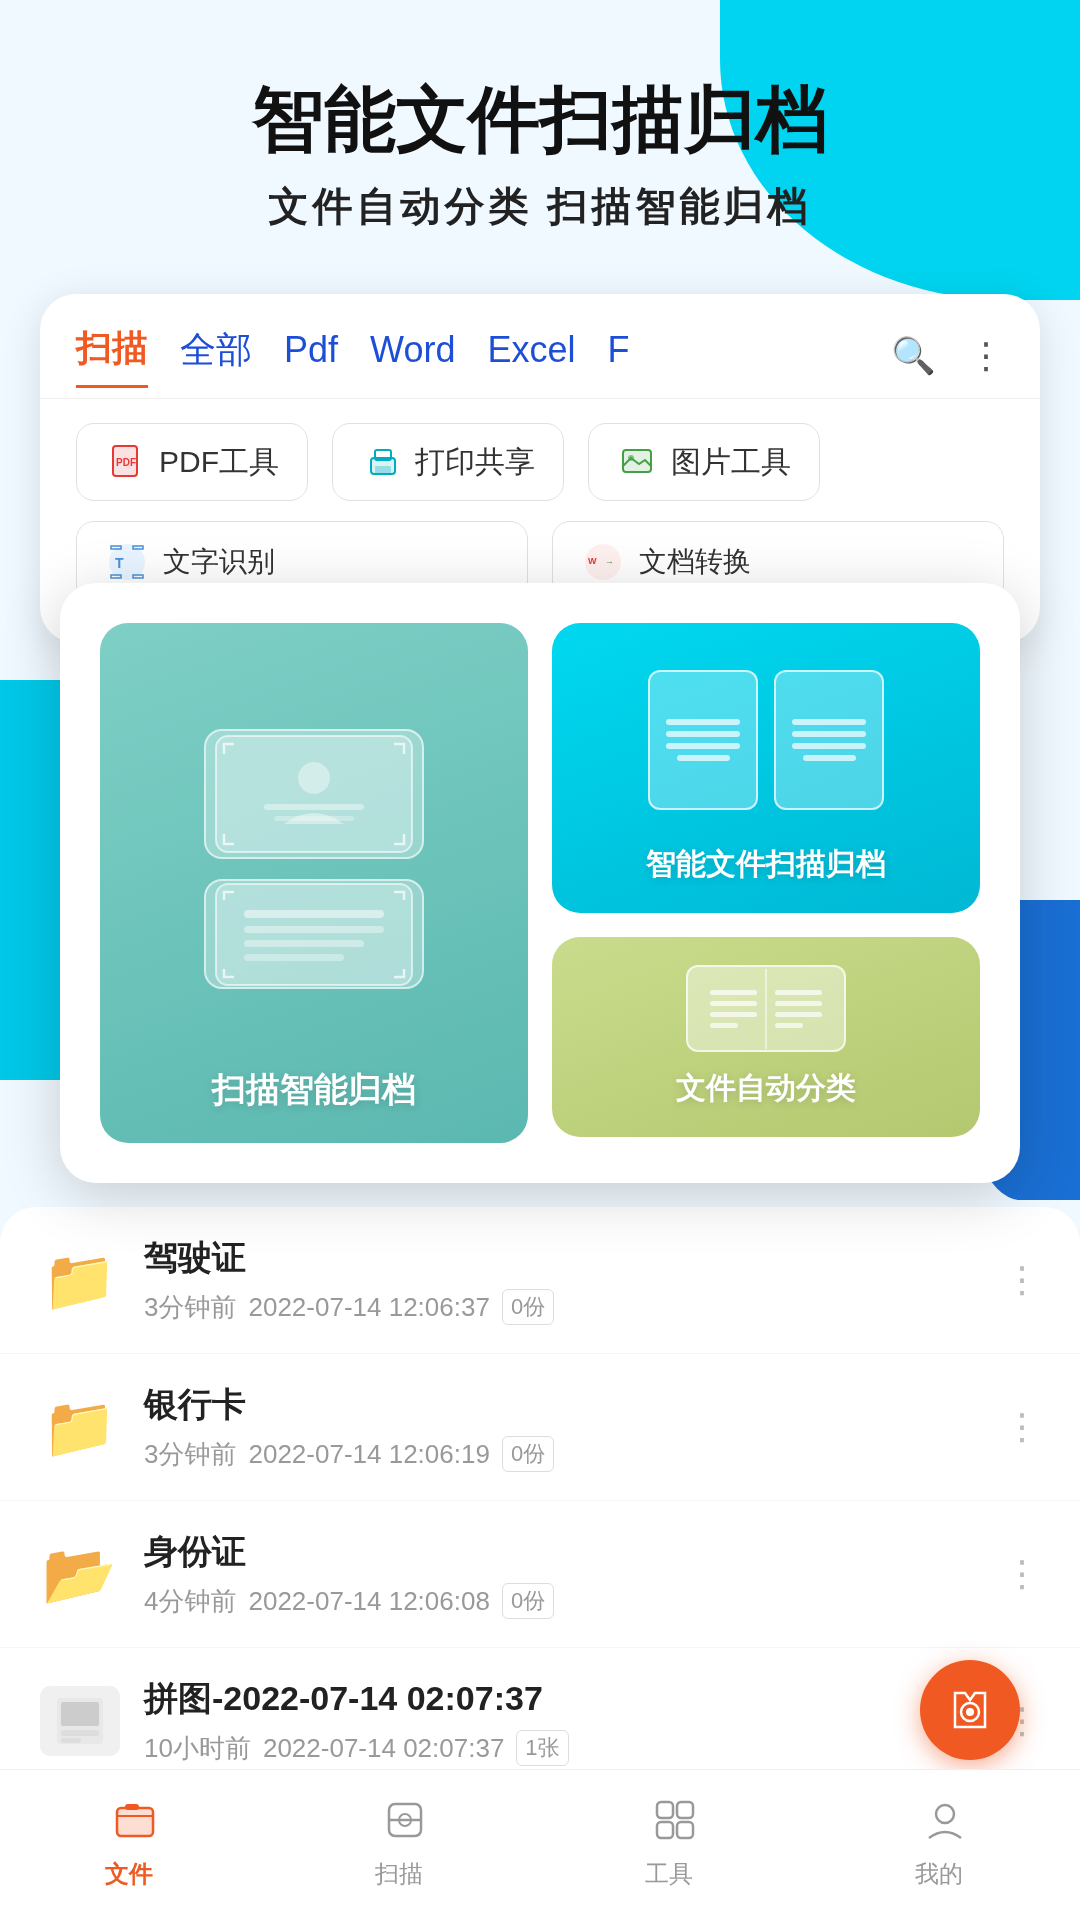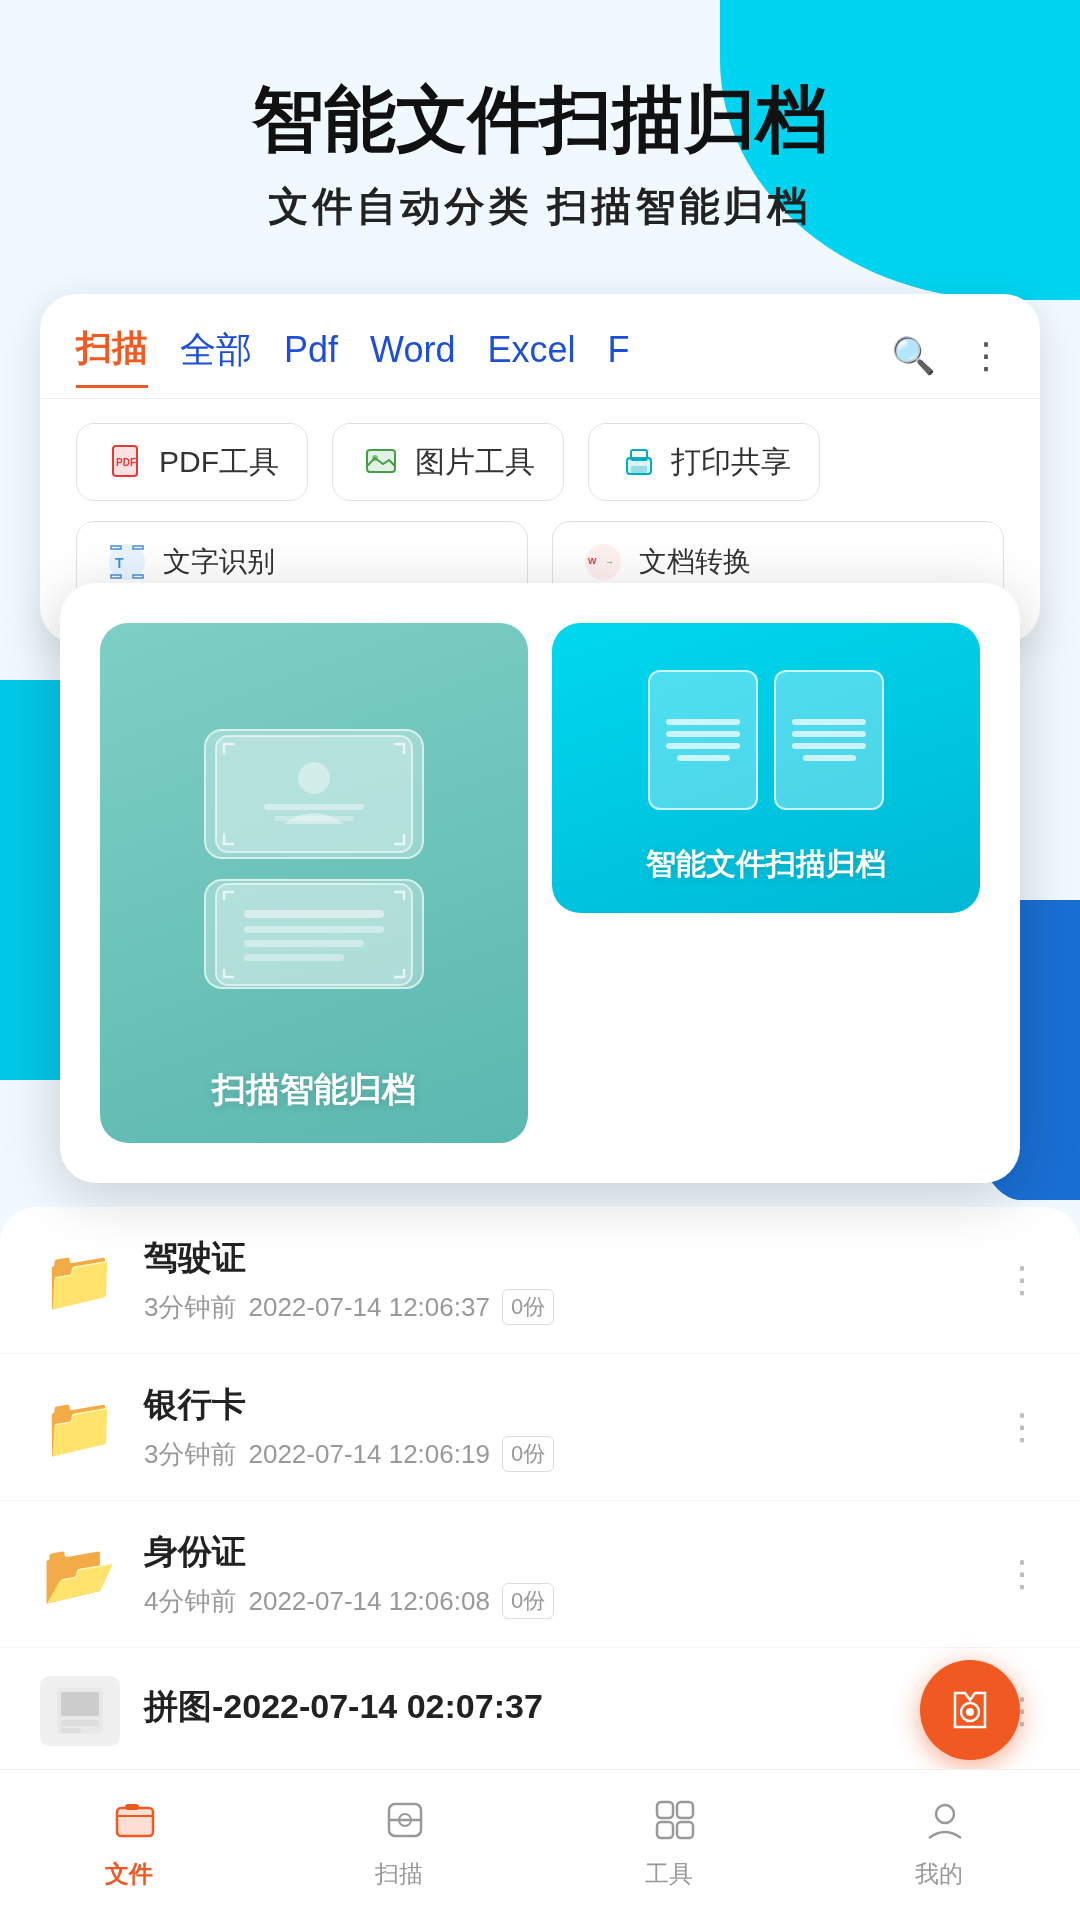--- a/index.html
+++ b/index.html
@@ -475,40 +475,40 @@
       <div class="tool-icon pdf">
         <svg width="36" height="36" viewBox="0 0 36 36">
           <rect x="4" y="2" width="24" height="30" rx="3" fill="#e53935" opacity="0.15"></rect>
           <rect x="4" y="2" width="24" height="30" rx="3" fill="none" stroke="#e53935" stroke-width="2"></rect>
           <text x="7" y="22" font-size="10" fill="#e53935" font-weight="bold">PDF</text>
         </svg>
       </div>
       <span>PDF工具</span>
     </div>
     <div class="tool-btn">
+      <div class="tool-icon print">
+        <svg width="36" height="36" viewBox="0 0 36 36">
+          <rect x="6" y="14" width="24" height="16" rx="3" fill="#00acc1" opacity="0.15"></rect>
+          <rect x="6" y="14" width="24" height="16" rx="3" fill="none" stroke="#00acc1" stroke-width="2"></rect>
+          <rect x="10" y="6" width="16" height="10" rx="2" fill="none" stroke="#00acc1" stroke-width="2"></rect>
+          <rect x="10" y="22" width="16" height="8" rx="1" fill="#00acc1" opacity="0.3"></rect>
+        </svg>
+      </div>
+      <span>打印共享</span>
+    </div>
+    <div class="tool-btn">
       <div class="tool-icon img">
         <svg width="36" height="36" viewBox="0 0 36 36">
           <rect x="2" y="6" width="28" height="22" rx="3" fill="#43a047" opacity="0.15"></rect>
           <rect x="2" y="6" width="28" height="22" rx="3" fill="none" stroke="#43a047" stroke-width="2"></rect>
           <circle cx="10" cy="14" r="3" fill="#43a047" opacity="0.6"></circle>
           <polyline points="2,22 10,14 18,20 24,16 30,22" fill="none" stroke="#43a047" stroke-width="2"></polyline>
         </svg>
       </div>
       <span>图片工具</span>
-    </div>
-    <div class="tool-btn">
-      <div class="tool-icon print">
-        <svg width="36" height="36" viewBox="0 0 36 36">
-          <rect x="6" y="14" width="24" height="16" rx="3" fill="#00acc1" opacity="0.15"></rect>
-          <rect x="6" y="14" width="24" height="16" rx="3" fill="none" stroke="#00acc1" stroke-width="2"></rect>
-          <rect x="10" y="6" width="16" height="10" rx="2" fill="none" stroke="#00acc1" stroke-width="2"></rect>
-          <rect x="10" y="22" width="16" height="8" rx="1" fill="#00acc1" opacity="0.3"></rect>
-        </svg>
-      </div>
-      <span>打印共享</span>
     </div>
   </div>
 
   <div class="features-row">
     <div class="feature-btn">
       <div class="feature-icon">
         <svg width="40" height="40" viewBox="0 0 40 40">
           <circle cx="20" cy="20" r="18" fill="#e8f4ff"></circle>
           <text x="8" y="26" font-size="14" fill="#4a90d9" font-weight="bold">T</text>
           <rect x="4" y="4" width="10" height="3" fill="none" stroke="#4a90d9" stroke-width="1.5"></rect>
@@ -584,20 +584,40 @@
         <div class="smart-doc">
           <div class="doc-line"></div>
           <div class="doc-line"></div>
           <div class="doc-line"></div>
           <div class="doc-line" style="width:50%"></div>
         </div>
       </div>
       <div class="smart-label">智能文件扫描归档</div>
     </div>
 
+    <div class="feature-classify">
+      <div class="book-icon">
+        <div class="book-inner">
+          <div class="book-page">
+            <div class="book-line"></div>
+            <div class="book-line"></div>
+            <div class="book-line"></div>
+            <div class="book-line" style="width:60%"></div>
+          </div>
+          <div class="book-divider"></div>
+          <div class="book-page">
+            <div class="book-line"></div>
+            <div class="book-line"></div>
+            <div class="book-line"></div>
+            <div class="book-line" style="width:60%"></div>
+          </div>
+        </div>
+      </div>
+      <div class="classify-label">文件自动分类</div>
+    </div>
   </div>
 </div>
 
 <div class="file-list-section">
 
   <div class="file-item">
     <div class="folder-icon yellow">📁</div>
     <div class="file-info">
       <div class="file-name">驾驶证</div>
       <div class="file-meta">
@@ -639,20 +659,25 @@
     <div class="file-thumb">
       <svg width="50" height="50" viewBox="0 0 50 50">
         <rect x="2" y="2" width="46" height="46" rx="4" fill="#e8e8e8"></rect>
         <rect x="6" y="6" width="38" height="24" rx="2" fill="#ccc"></rect>
         <rect x="6" y="34" width="38" height="6" rx="2" fill="#ddd"></rect>
         <rect x="6" y="42" width="20" height="5" rx="2" fill="#ddd"></rect>
       </svg>
     </div>
     <div class="file-info">
       <div class="file-name">拼图-2022-07-14 02:07:37</div>
+      <div class="file-meta">
+        <span>10小时前</span>
+        <span>2022-07-14 02:07:37</span>
+        <span class="file-badge">1张</span>
+      </div>
     </div>
     <div class="more-icon">⋮</div>
   </div>
 
   <div style="height: 180px;"></div>
 </div>
 
 <div class="fab-btn">
   <svg width="50" height="50" viewBox="0 0 50 50">
     <path d="M25,15 L20,8 L10,8 L10,42 L40,42 L40,8 L30,8 Z" fill="none" stroke="white" stroke-width="2.5"></path>

